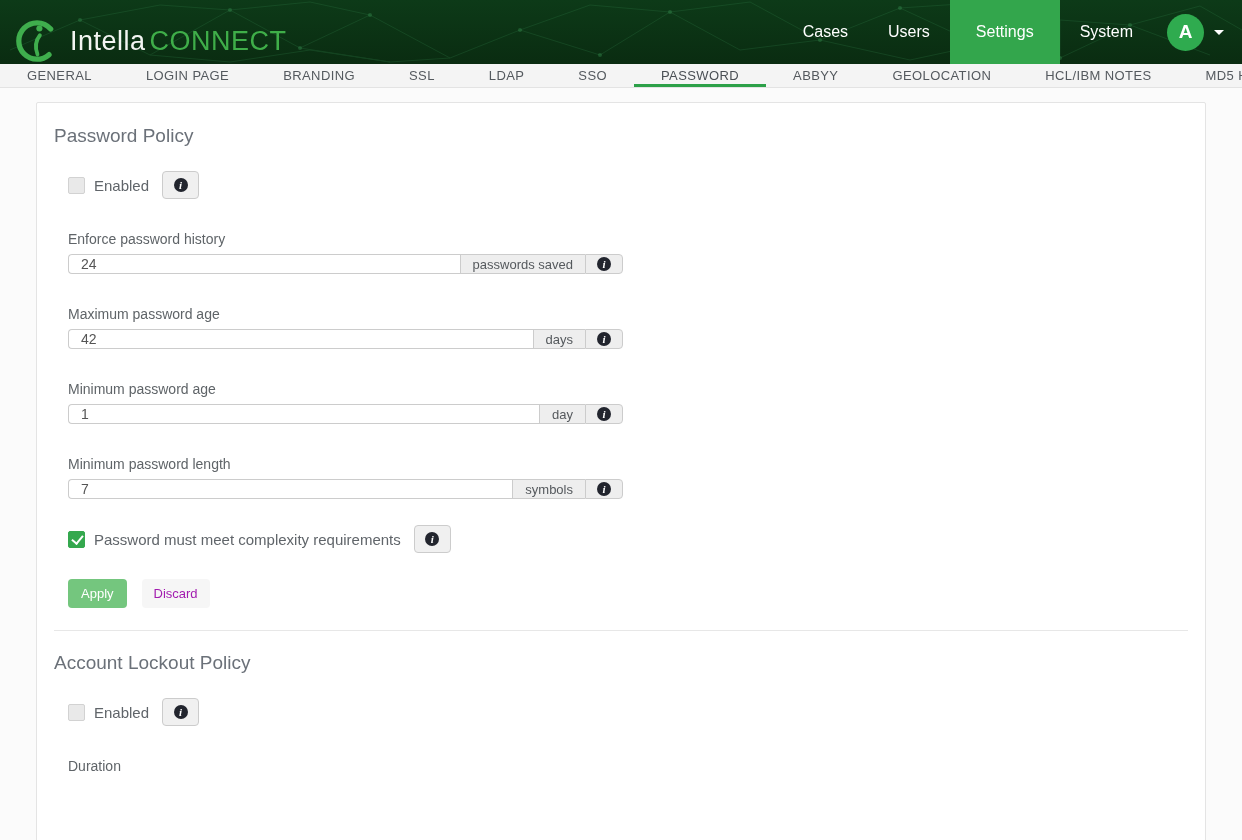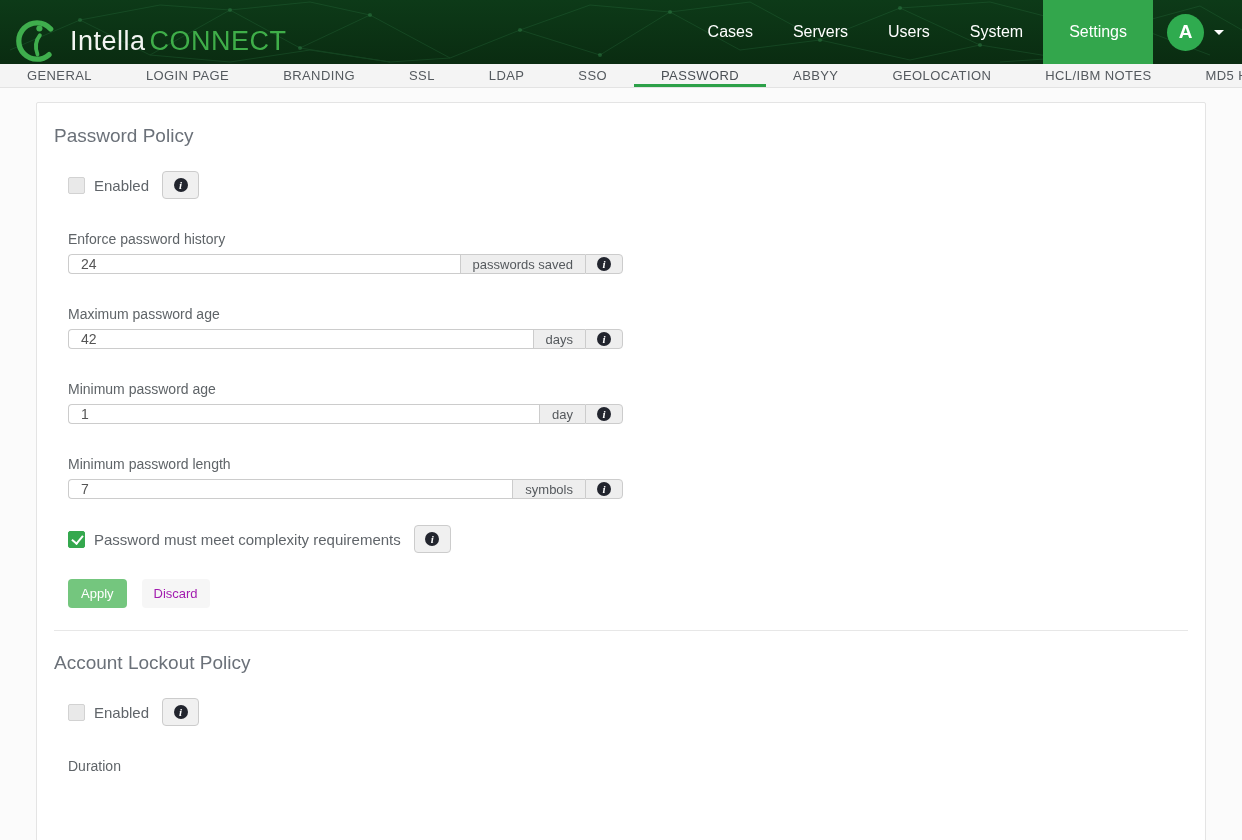--- a/index.html
+++ b/index.html
@@ -115,24 +115,23 @@
     <svg class="brand-logo" viewBox="0 0 48 48">
       <circle cx="24" cy="24" r="19" fill="none" stroke="#3fae4d" stroke-width="5.5" stroke-dasharray="89 31" stroke-dashoffset="-16" stroke-linecap="round"></circle>
       <circle cx="26.5" cy="11" r="3.2" fill="#3fae4d"></circle>
       <path d="M27 18 C23 23 21.5 30 24.5 38" fill="none" stroke="#3fae4d" stroke-width="4" stroke-linecap="round"></path>
     </svg>
     <span class="brand-text"><span class="brand-primary">Intella</span><span class="brand-secondary">CONNECT</span></span>
   </div>
 
   <nav class="nav-right">
     <a class="nav-item">Cases</a>
-    <a class="nav-item">Servers</a>
     <a class="nav-item">Users</a>
+    <a class="nav-item active">Settings</a>
     <a class="nav-item">System</a>
-    <a class="nav-item active">Settings</a>
     <div class="avatar-wrap">
       <div class="avatar">A</div>
       <span class="caret-down"></span>
     </div>
   </nav>
 </header>
 
 <nav class="tabbar">
   <div class="tab">GENERAL</div>
   <div class="tab">LOGIN PAGE</div>

